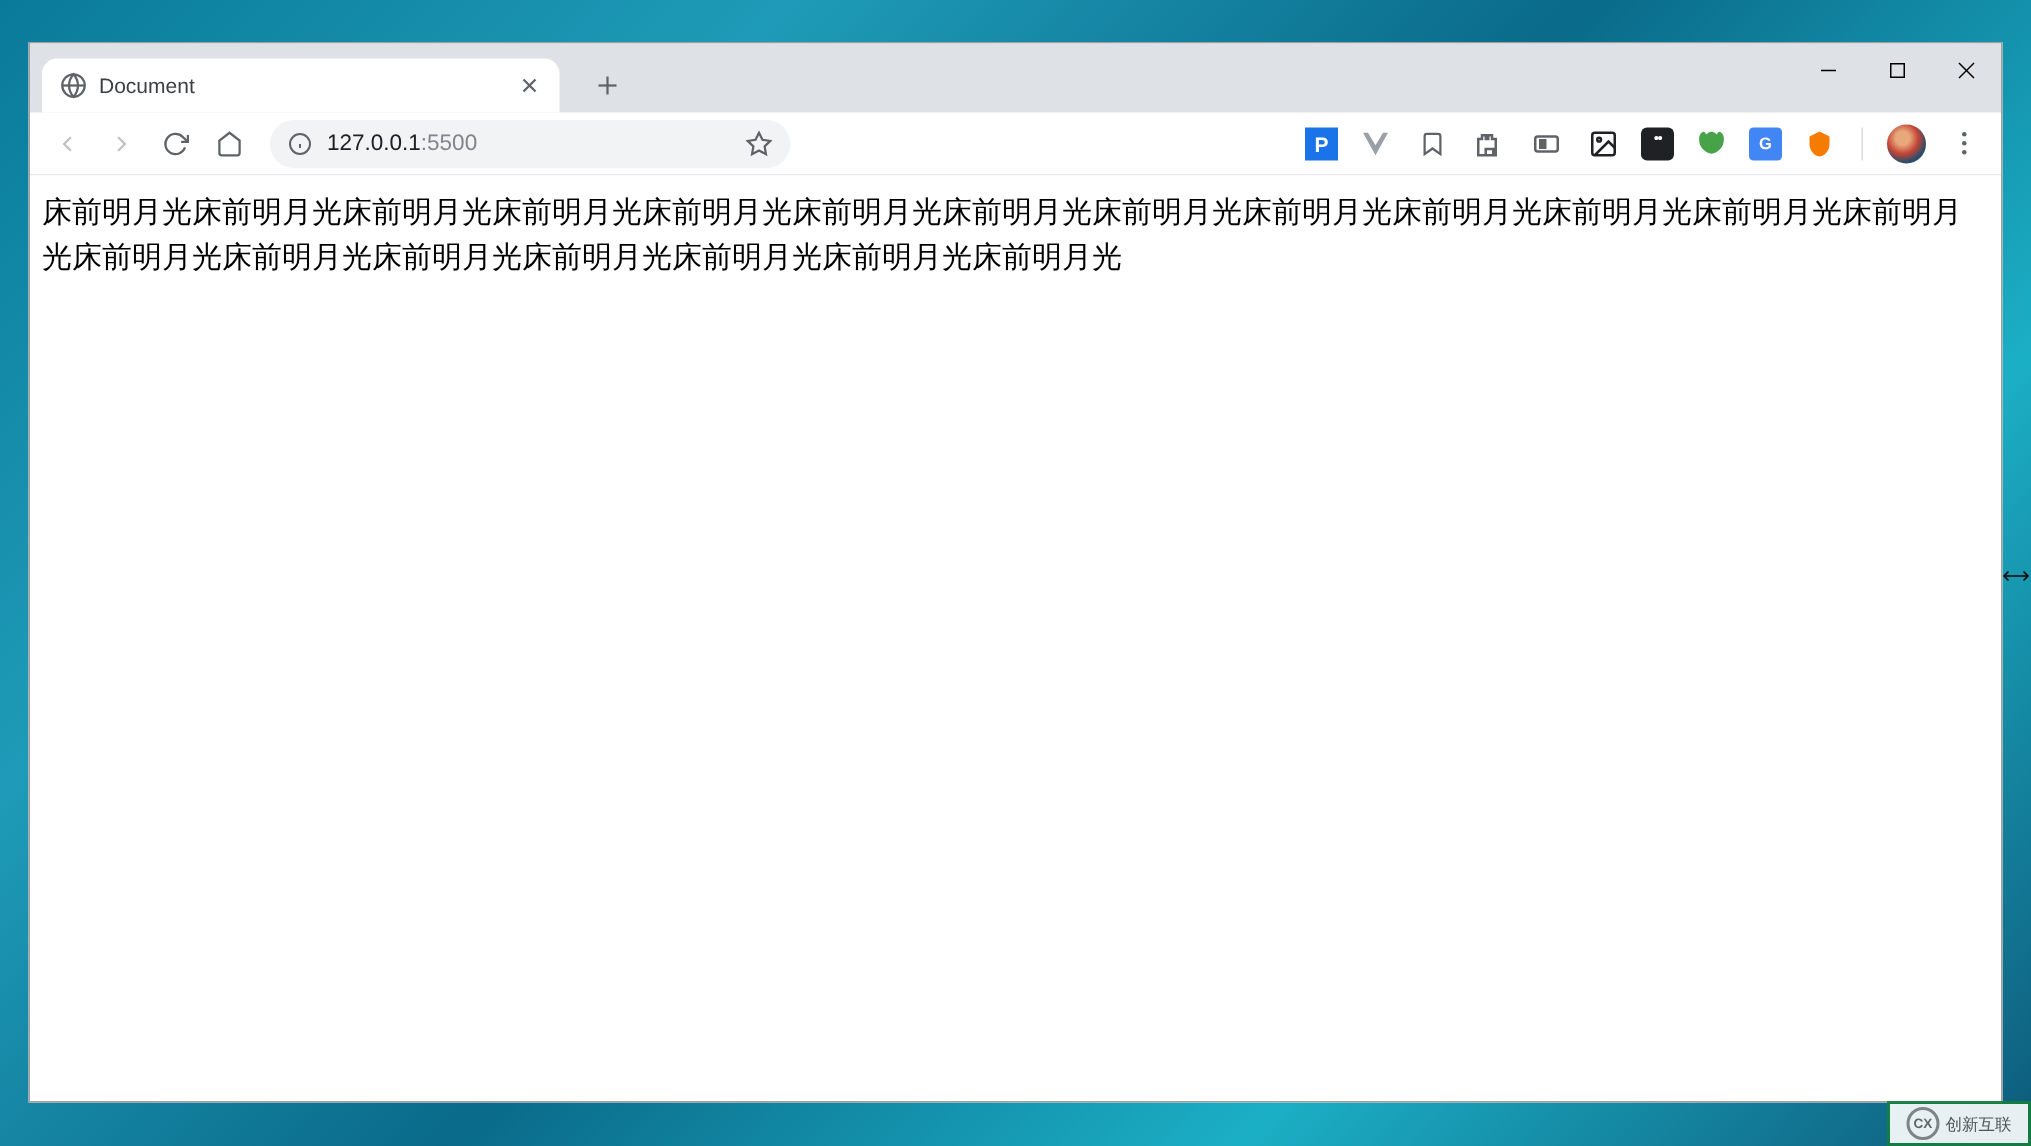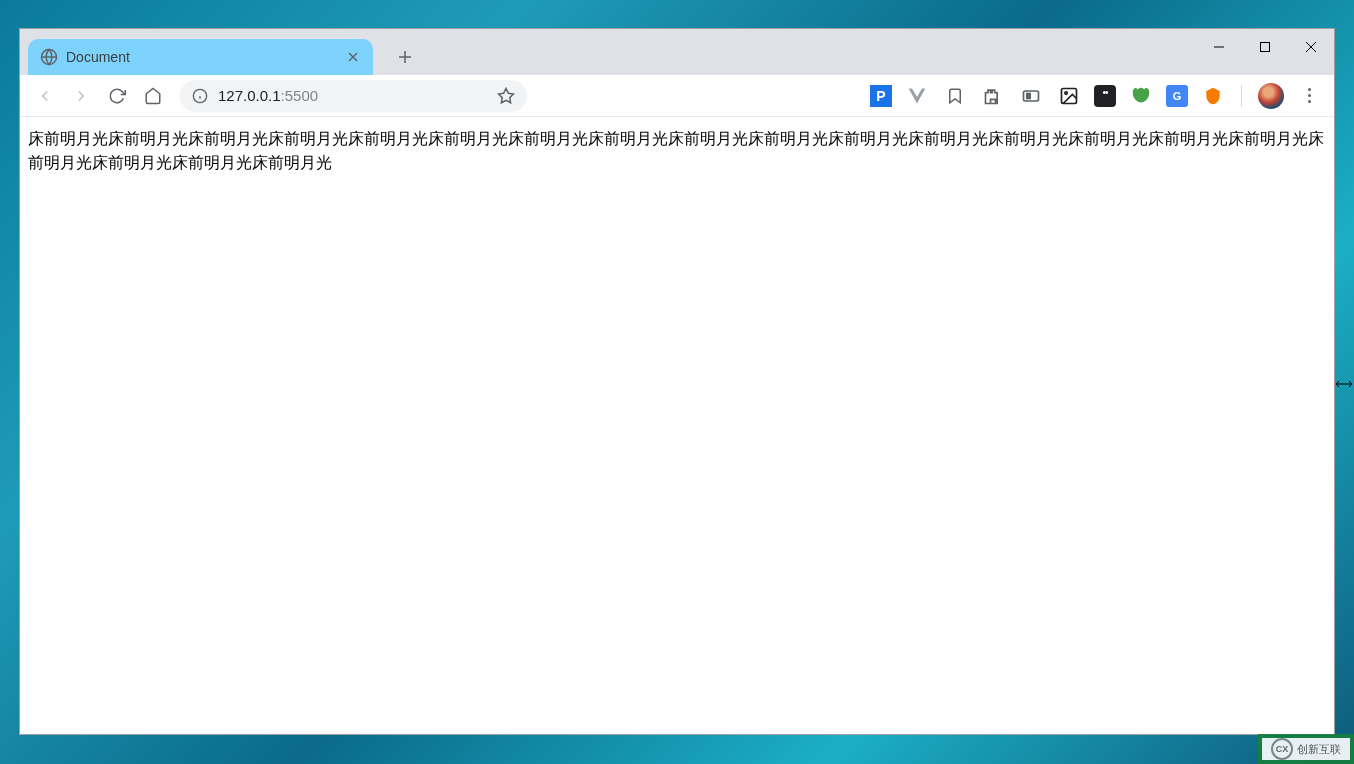--- a/index.html
+++ b/index.html
@@ -29,21 +29,21 @@
     .tab-strip {
       height: 46px;
       background: #dee1e6;
       display: flex;
       align-items: flex-end;
       position: relative;
     }
     .tab {
       display: flex;
       align-items: center;
-      background: #7dd3fc;
+      background: #ffffff;
       height: 36px;
       width: 345px;
       margin-left: 8px;
       border-radius: 10px 10px 0 0;
       padding: 15px 12px;
       gap: 8px;
       position: relative;
     }
     .tab-favicon {
       width: 18px;
@@ -201,21 +201,21 @@
       background: #dadce0;
       margin: 0 6px;
     }
     .content {
       flex: 1;
       background: #ffffff;
       padding: 10px 8px;
       overflow: auto;
     }
     .content-text {
-      font-size: 16px;
+      font-size: 20px;
       line-height: 1.5;
       color: #000000;
       font-family: Liberation Serif, serif;
       word-break: break-all;
     }
     .resize-cursor {
       position: absolute;
       right: 0;
       top: 376px;
       width: 20px;
@@ -226,21 +226,21 @@
       color: #000000;
       z-index: 100;
     }
     .watermark {
       position: absolute;
       right: 0;
       bottom: 0;
       width: 96px;
       height: 30px;
       background: #ffffff;
-      border: 4px solid #15803d;
+      border: 2px solid #15803d;
       display: flex;
       align-items: center;
       justify-content: center;
       gap: 4px;
       opacity: 0.9;
     }
     .watermark-logo {
       width: 22px;
       height: 22px;
       border: 2px solid #888;

